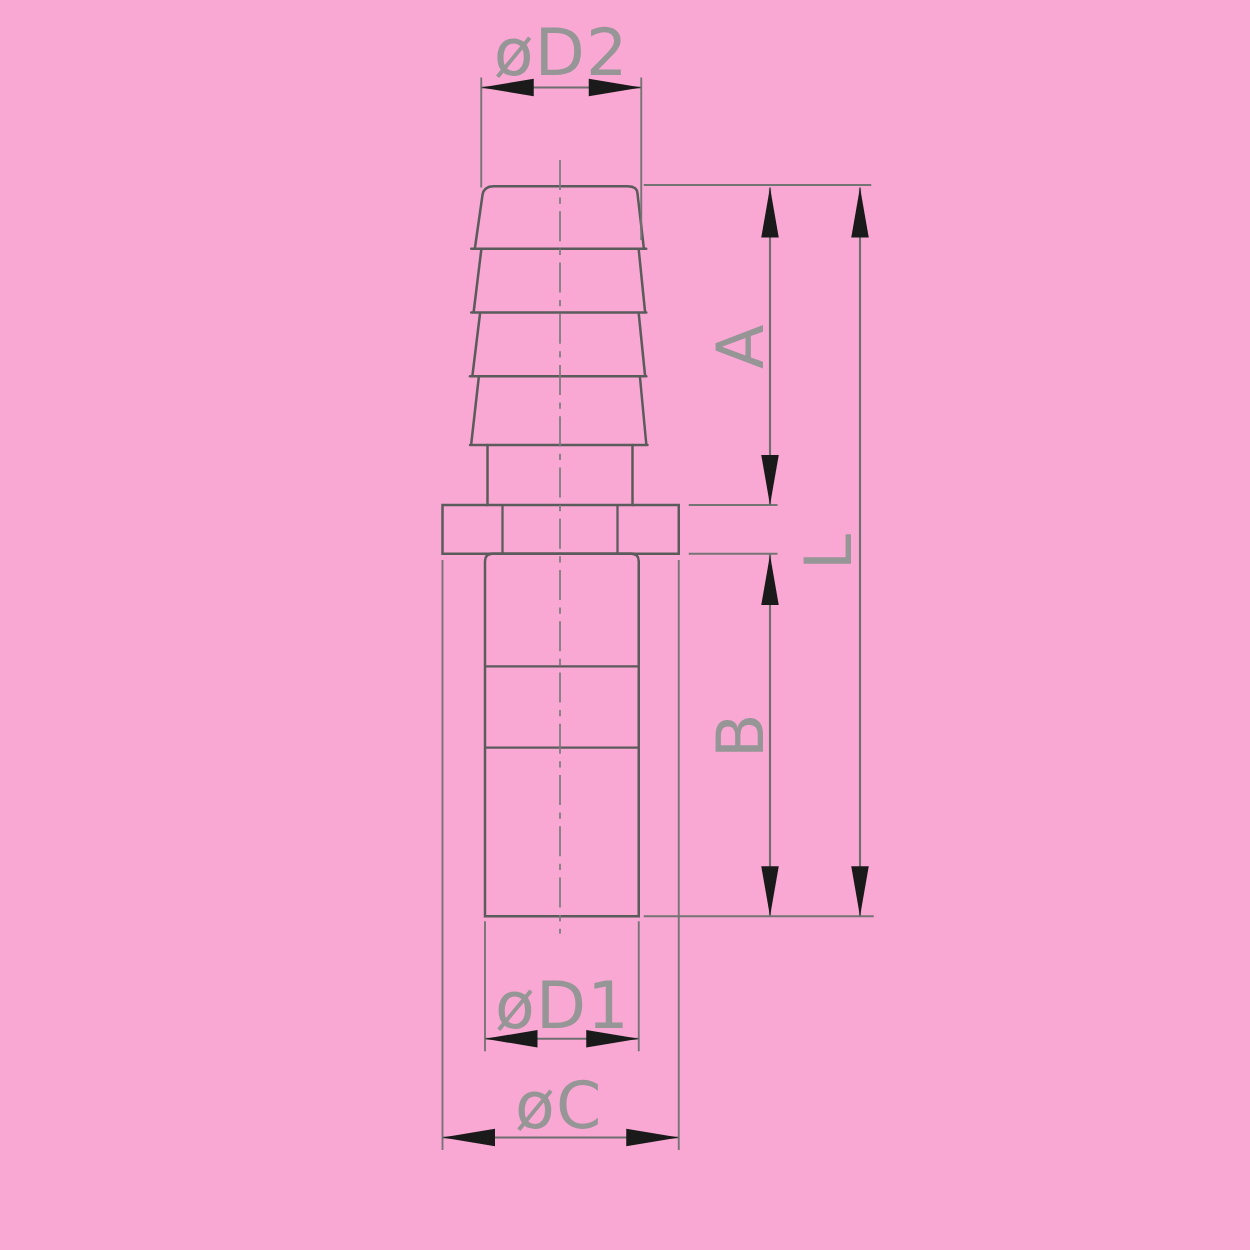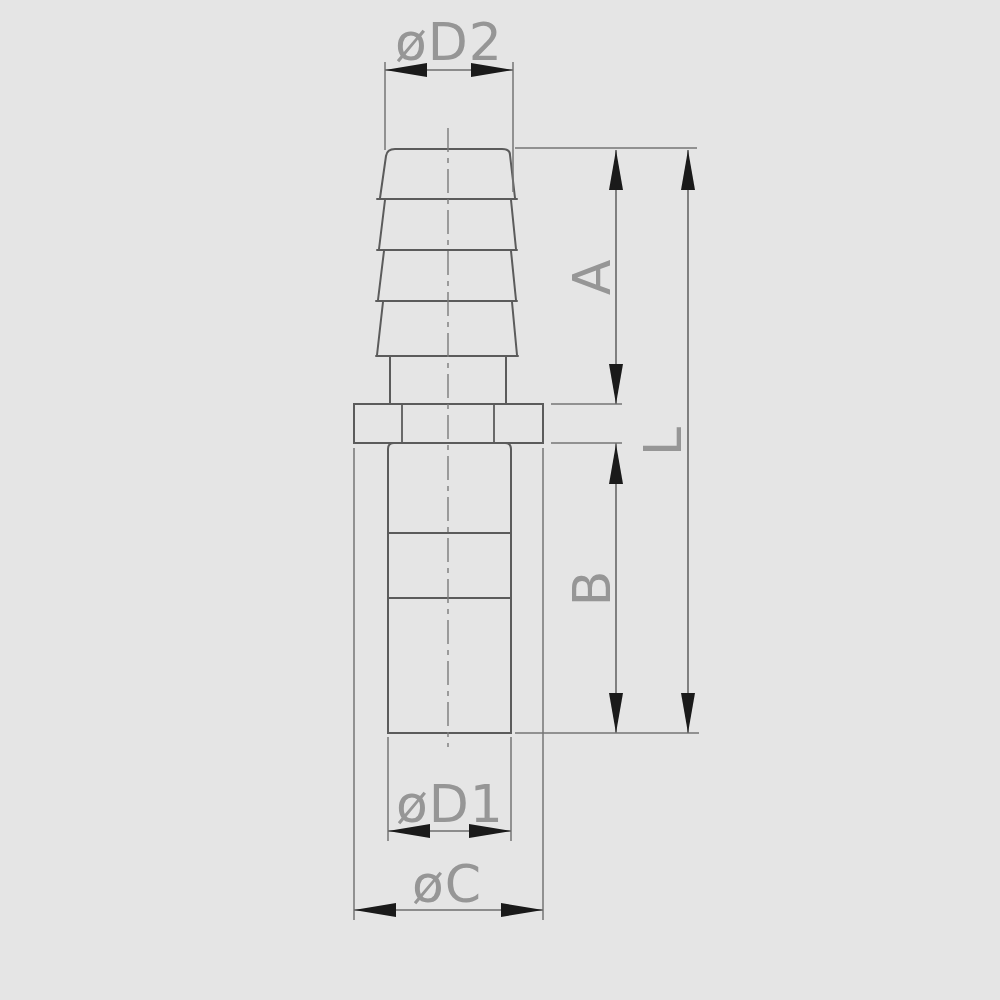--- a/index.html
+++ b/index.html
@@ -5,21 +5,21 @@
   html, body {
     margin: 0;
     padding: 0;
     background: #ffffff;
     font-family: "DejaVu Sans", sans-serif;
   }
   .canvas {
     position: relative;
     width: 1000px;
     height: 1000px;
-    background: #e5e5e5;
+    background: #f9a8d4;
     overflow: hidden;
   }
   svg { position: absolute; inset: 0; display: block; }
 
   .outline      { stroke: #5b5b5b; stroke-width: 2;   fill: none; stroke-linecap: round; }
   .hexline      { stroke: #5b5b5b; stroke-width: 1.8; fill: none; }
   .dimline      { stroke: #6e6e6e; stroke-width: 1.7; fill: none; }
   .extline      { stroke: #747474; stroke-width: 1.5; fill: none; }
   .centerline   { stroke: #7c7c7c; stroke-width: 1.4; fill: none;
                   stroke-dasharray: 24 6 5 6; }

